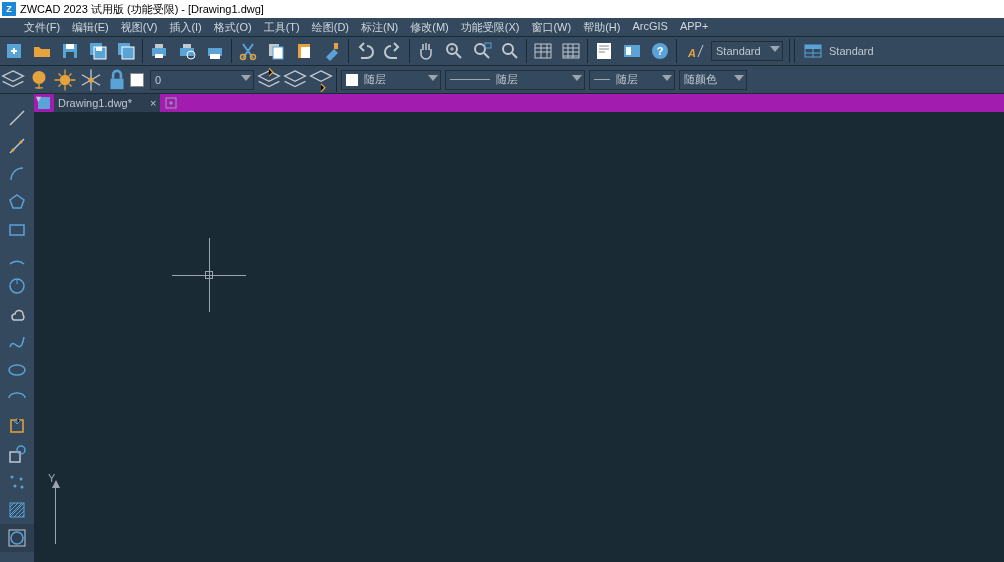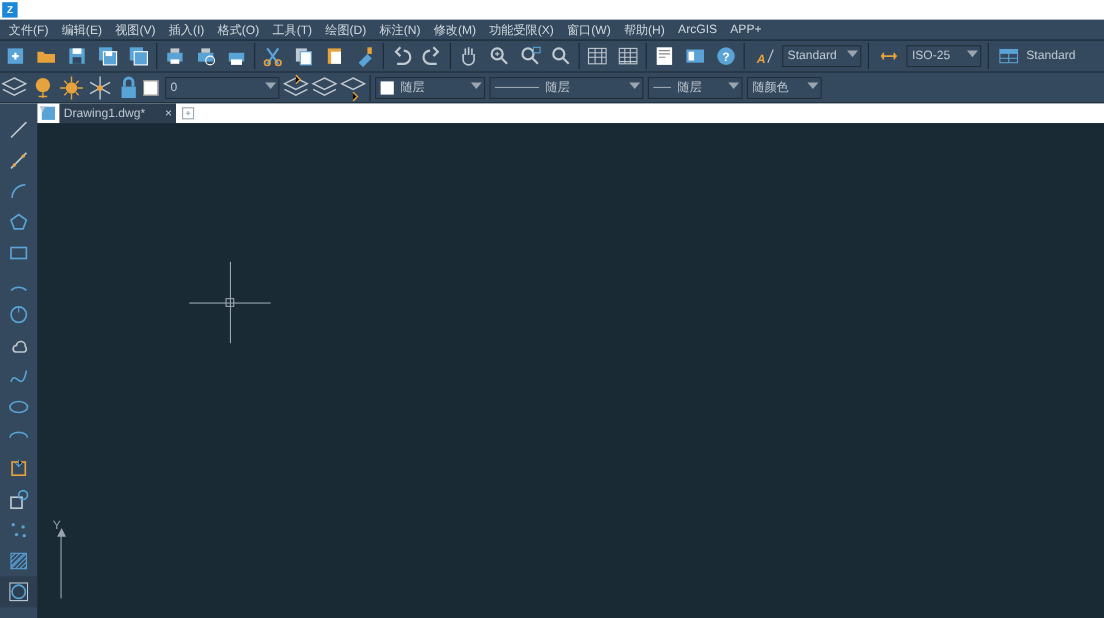--- a/index.html
+++ b/index.html
@@ -1,30 +1,30 @@
 <!DOCTYPE html>
 <html><head>
 <meta charset="utf-8">
 <style>
 *{box-sizing:border-box;margin:0;padding:0;font-family:"Microsoft YaHei",SimSun,sans-serif;font-size:11px;user-select:none}
 body{width:1004px;height:562px;background:#1a2a35;overflow:hidden;position:relative}
 .titlebar{height:18px;background:#fff;display:flex;align-items:center;padding-left:2px;color:#000}
 .titlebar .ico{width:14px;height:14px;background:#1b87d6;margin-right:4px;display:flex;align-items:center;justify-content:center;color:#fff;font-weight:bold;font-size:9px}
-.menubar{height:18px;background:#34495e;display:flex;align-items:center;padding-left:2px}
+.menubar{height:18px;background:#34495e;display:flex;padding-left:18px}
 .menubar span{color:#d0d8de;padding:2px 6px;cursor:default}
 .toolbar1{height:30px;background:#34495e;display:flex;align-items:center;border-top:1px solid #1a2a35;border-bottom:1px solid #1a2a35}
 .tbtn{width:26px;height:26px;display:flex;align-items:center;justify-content:center;margin:0 1px;cursor:pointer}
 .tbtn svg{width:20px;height:20px}
 .sep{width:1px;height:24px;background:#1a2a35;margin:0 2px}
 .toolbar2{height:28px;background:#34495e;display:flex;align-items:center;border-bottom:1px solid #1a2a35}
 .t2btn{width:26px;height:24px;display:flex;align-items:center;justify-content:center;cursor:pointer}
 .dropdown{height:20px;background:#34495e;border:1px solid #222f3a;display:flex;align-items:center;color:#c0c8d0;padding-left:4px;position:relative;margin:0 2px}
 .dropdown .arrow{position:absolute;right:2px;top:4px;width:0;height:0;border-left:5px solid transparent;border-right:5px solid transparent;border-top:6px solid #9aa5b0}
 .textstyle{display:flex;align-items:center;height:28px;padding:0 2px}
-.tabbar{height:18px;background:#ffffff;display:flex;align-items:center;padding-left:38px}
+.tabbar{height:18px;background:#a21caf;display:flex;align-items:center;padding-left:38px}
 .tab{background:#2c3e50;height:18px;display:flex;align-items:center;padding:0 4px;color:#c0c8d0;font-size:10px}
 .tab .close{margin-left:18px;color:#c0c8d0;cursor:pointer}
 .tab-new{width:14px;height:14px;margin-left:4px;color:#9aa5b0;display:flex;align-items:center;justify-content:center}
 .sidebar{position:absolute;left:0;top:94px;width:34px;height:468px;background:#34495e;padding-top:10px}
 .sbtn{width:34px;height:28px;display:flex;align-items:center;justify-content:center;cursor:pointer}
 .sbtn svg{width:20px;height:20px}
 .sbtn.active{background:#2c3e50}
 .canvas{position:absolute;left:34px;top:112px;right:0;bottom:0;background:#1a2a35}
 .crosshair{position:absolute;left:175px;top:163px}
 .crosshair .h{position:absolute;width:74px;height:1px;background:#9aa5b0;left:-37px;top:0}
@@ -36,20 +36,21 @@
 .ucs .arrow-y:before{content:"";position:absolute;top:-6px;left:-3px;width:0;height:0;border-left:4px solid transparent;border-right:4px solid transparent;border-bottom:8px solid #9aa5b0}
 .colorswatch{width:14px;height:14px;background:#fff;border:1px solid #888;margin-right:4px}
 .tabmarker{position:absolute;left:34px;top:94px;width:10px;height:12px;color:#c0c8d0;font-size:9px}
 .line-sample{height:1px;background:#9aa5b0;width:40px;margin-right:6px}
 </style>
 </head>
 <body>
 
 <div class="titlebar">
   <div class="ico">Z</div>
+  <span>ZWCAD 2023 试用版 (功能受限) - [Drawing1.dwg]</span>
 </div>
 
 <div class="menubar">
   <span>文件(F)</span>
   <span>编辑(E)</span>
   <span>视图(V)</span>
   <span>插入(I)</span>
   <span>格式(O)</span>
   <span>工具(T)</span>
   <span>绘图(D)</span>
@@ -219,32 +220,20 @@
           <text x="3" y="16" font-size="16" fill="#e6a23c" font-style="italic" font-weight="bold">A</text>
           <path d="M13 16l5-12" stroke="#c0c8d0"></path>
         </svg>
       </div>
     <div class="dropdown" style="width:72px">
         <span>Standard</span>
         <div class="arrow"></div>
       </div>
   </div>
   <div class="sep"></div>
-  <div class="textstyle">
-    <div class="tbtn">
-        <svg viewBox="0 0 20 20">
-          <path d="M3 10h14M5 7v6M15 7v6" stroke="#e6a23c" stroke-width="1.5"></path>
-          <path d="M3 10l2-2M3 10l2 2M17 10l-2-2M17 10l-2 2" stroke="#e6a23c"></path>
-        </svg>
-      </div>
-    <div class="dropdown" style="width:68px">
-        <span>ISO-25</span>
-        <div class="arrow"></div>
-      </div>
-  </div>
   <div class="sep"></div>
   <div class="textstyle">
     <div class="tbtn">
         <svg viewBox="0 0 20 20">
           <rect x="2" y="4" width="16" height="12" fill="none" stroke="#5aa3d6"></rect>
           <rect x="2" y="4" width="16" height="4" fill="#5aa3d6"></rect>
           <path d="M2 12h16M10 8v8" stroke="#5aa3d6"></path>
         </svg>
       </div>
     <span style="color:#c0c8d0;margin-left:2px">Standard</span>

